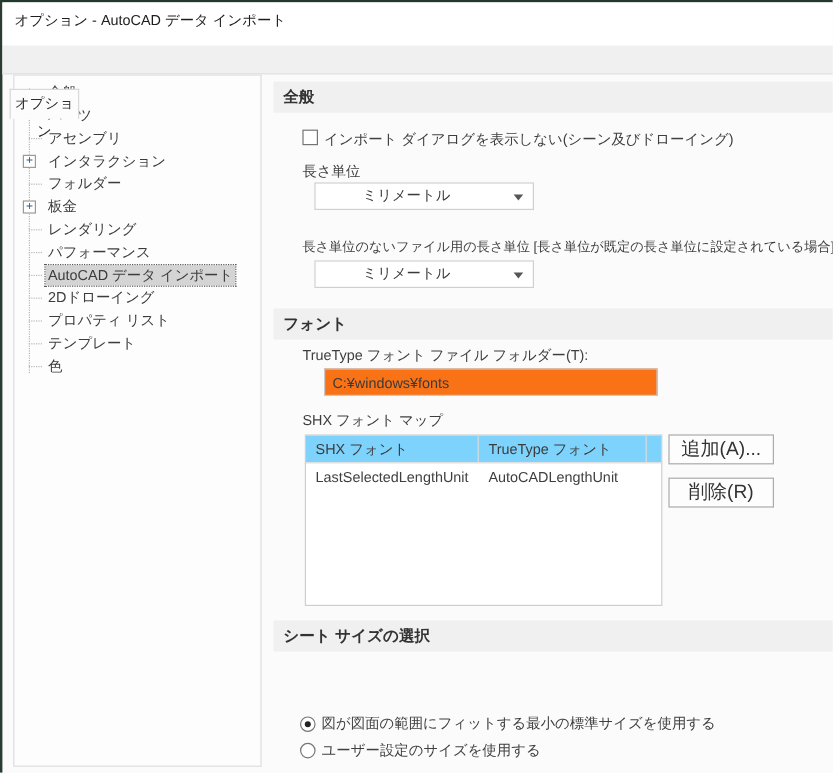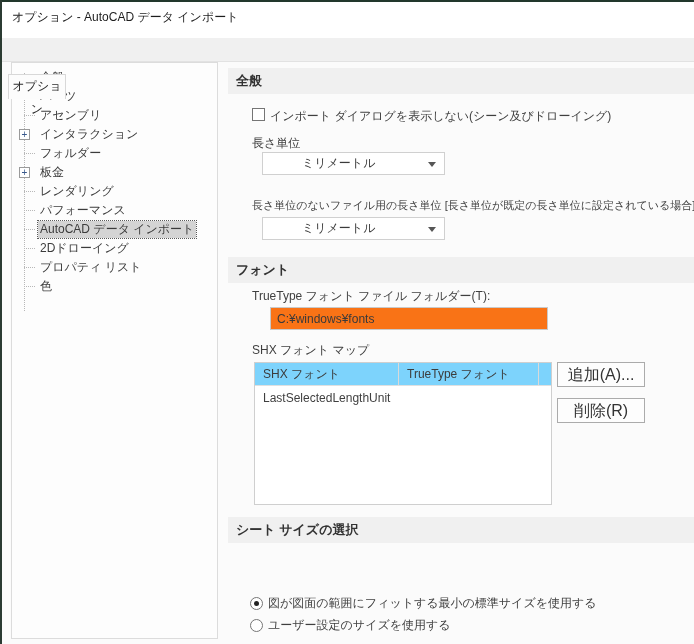--- a/index.html
+++ b/index.html
@@ -101,20 +101,21 @@
       <div class="tree-row"><span class="tree-label">パーツ</span></div>
       <div class="tree-row"><span class="tree-label">アセンブリ</span></div>
       <div class="tree-row has-expander"><div class="expander">+</div><span class="tree-label">インタラクション</span></div>
       <div class="tree-row"><span class="tree-label">フォルダー</span></div>
       <div class="tree-row has-expander"><div class="expander">+</div><span class="tree-label">板金</span></div>
       <div class="tree-row"><span class="tree-label">レンダリング</span></div>
       <div class="tree-row"><span class="tree-label">パフォーマンス</span></div>
       <div class="tree-row"><span class="tree-label selected">AutoCAD データ インポート</span></div>
       <div class="tree-row"><span class="tree-label">2Dドローイング</span></div>
       <div class="tree-row"><span class="tree-label">プロパティ リスト</span></div>
+      <div class="tree-row"><span class="tree-label">テンプレート</span></div>
       <div class="tree-row"><span class="tree-label">色</span></div>
     </div>
 </div>
 
 <div class="content">
 
   <div class="band" style="top:6px">全般</div>
 
   <div class="chkrow" style="left:24px; top:46px">
     <div class="checkbox"></div>
@@ -142,20 +143,21 @@
 
   <div class="maptable">
     <div class="t-head">
         <div class="t-hcell c1">SHX フォント</div>
         <div class="t-hcell c2">TrueType フォント</div>
         <div class="t-hcell c3"></div>
       </div>
     <div class="t-body">
         <div class="t-row">
           <div class="t-cell c1">LastSelectedLengthUnit</div>
+          <div class="t-cell c2">AutoCADLengthUnit</div>
         </div>
       </div>
   </div>
 
   <div class="btn" style="top:300px">追加(A)...</div>
   <div class="btn" style="top:336px">削除(R)</div>
 
   <div class="band" style="top:455px">シート サイズの選択</div>
 
   <div id="radio-group"></div>

